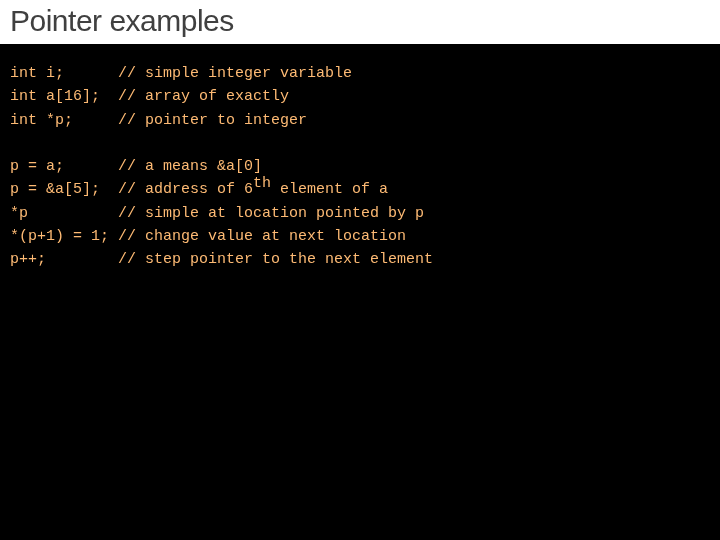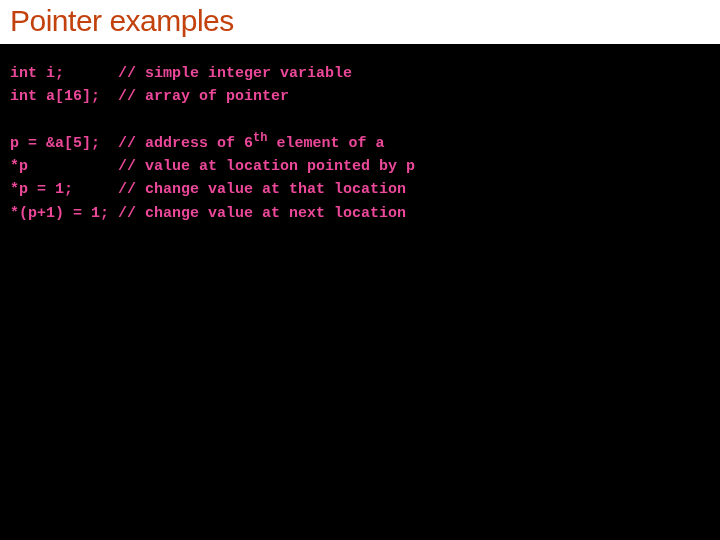--- a/index.html
+++ b/index.html
@@ -11,56 +11,58 @@
     overflow: hidden;
   }
   .title-bar {
     background: #fff;
     padding: 4px 10px 6px 10px;
     border-bottom: 2px solid #000;
   }
   .title {
     font-size: 30px;
     font-weight: 400;
-    color: #c2410c;
+    color: #404040;
     letter-spacing: -0.5px;
   }
   .code-area {
     background: #000;
     padding: 16px 10px;
     font-family: "Courier New", Courier, monospace;
     font-size: 15px;
-    font-weight: bold;
-    color: #ec4899;
+    font-weight: normal;
+    color: #fdba74;
     line-height: 1.55;
   }
   .code-line {
     white-space: pre;
   }
   .sup {
-    font-size: 12px;
+    font-size: 15px;
     vertical-align: super;
     line-height: 0;
   }
   .spacer {
     height: 1.55em;
   }
 </style>
 </head>
 <body>
 
 <div class="title-bar">
   <h1 class="title">Pointer examples</h1>
 </div>
 
 <div class="code-area">
 
   <div class="code-line"><span>int i;      </span><span>// simple integer variable</span></div>
-  <div class="code-line"><span>int a[16];  </span><span>// array of pointer</span></div>
+  <div class="code-line"><span>int a[16];  </span><span>// array of exactly</span></div>
+  <div class="code-line"><span>int *p;     </span><span>// pointer to integer</span></div>
 
   <div class="spacer"></div>
 
+  <div class="code-line"><span>p = a;      </span><span>// a means &amp;a[0]</span></div>
   <div class="code-line"><span>p = &amp;a[5];  </span><span>// address of 6</span><span class="sup">th</span><span> element of a</span></div>
-  <div class="code-line"><span>*p          </span><span>// value at location pointed by p</span></div>
-  <div class="code-line"><span>*p = 1;     </span><span>// change value at that location</span></div>
+  <div class="code-line"><span>*p          </span><span>// simple at location pointed by p</span></div>
   <div class="code-line"><span>*(p+1) = 1; </span><span>// change value at next location</span></div>
+  <div class="code-line"><span>p++;        </span><span>// step pointer to the next element</span></div>
 
 </div>
 
 </body></html>

